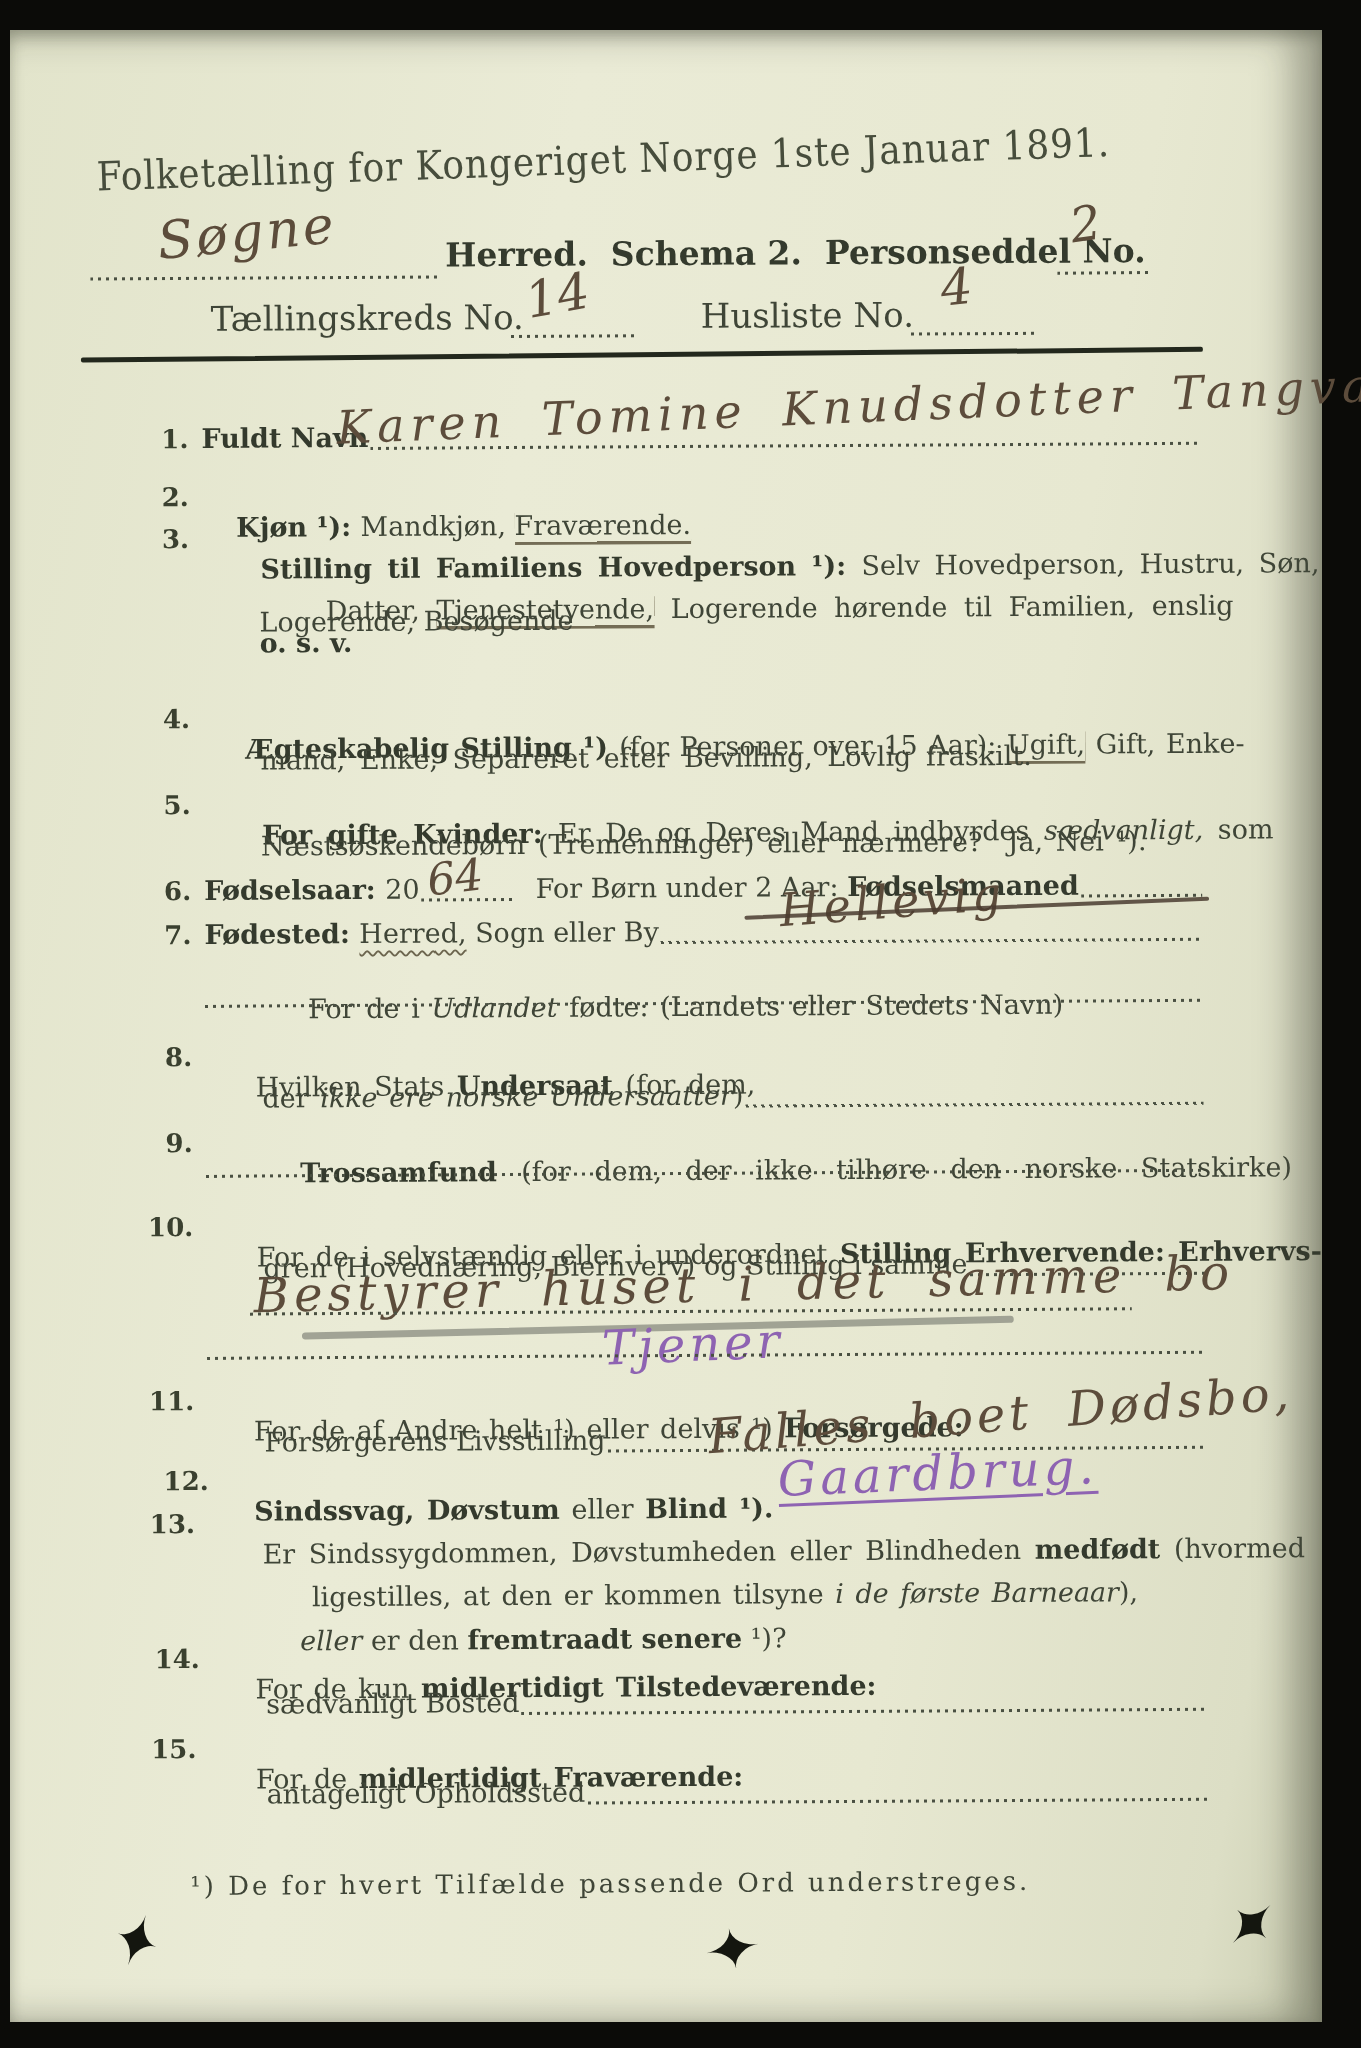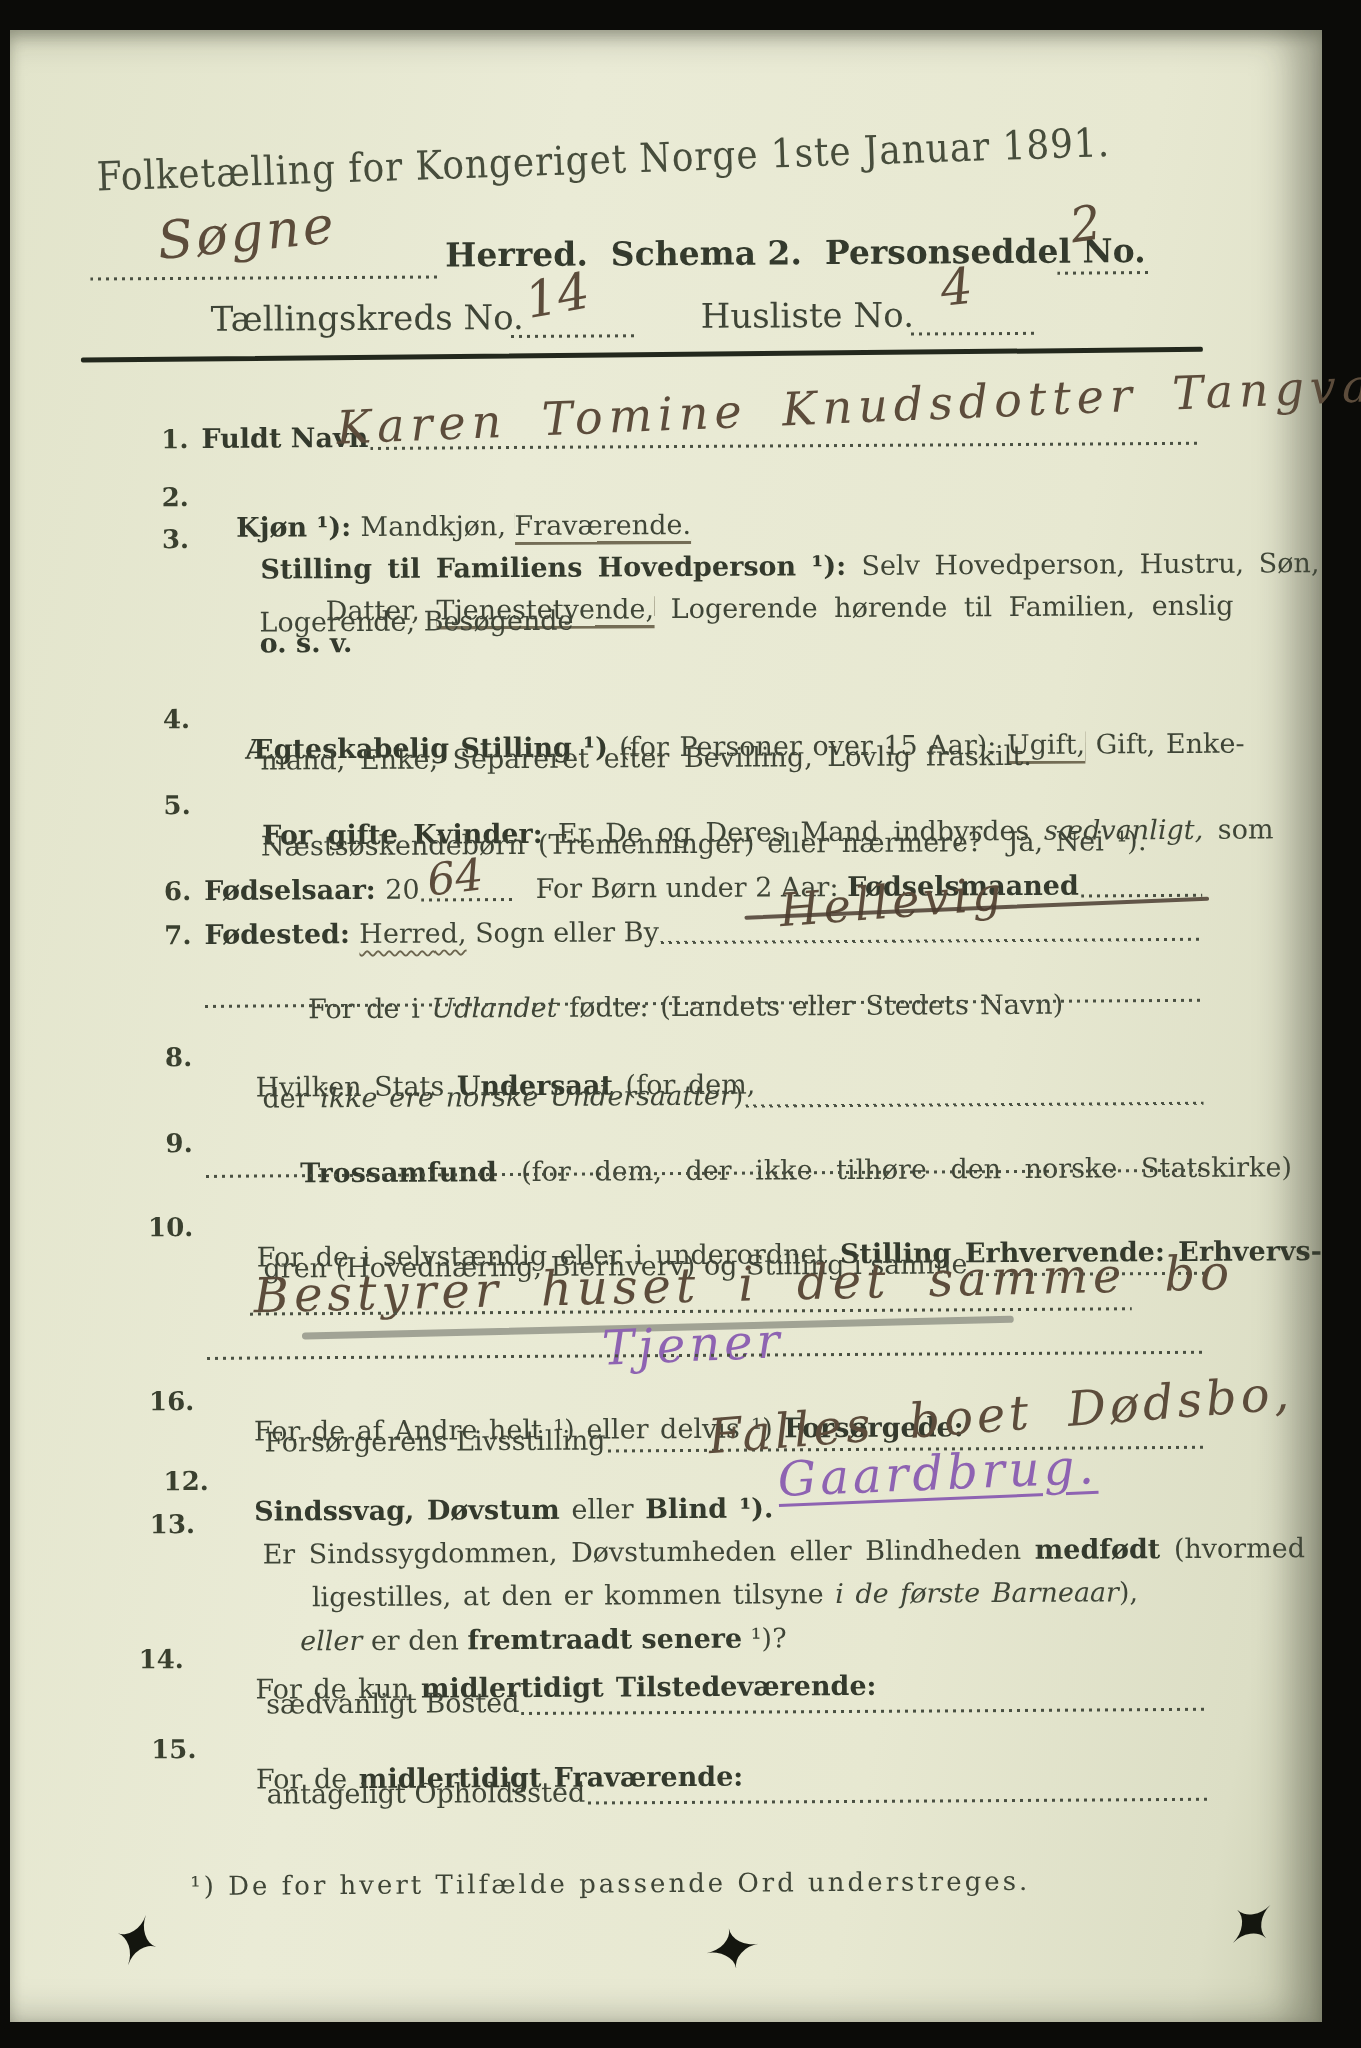--- a/index.html
+++ b/index.html
@@ -136,21 +136,21 @@
   </div>
   <div class="row" style="left:262px;top:1250px;width:943px;">
     <span>gren (Hovednæring, Bierhverv) og Stilling i samme</span><span class="dots"></span>
   </div>
   <span class="hw" style="left:252px;top:1256px;font-size:48px;letter-spacing:5px;word-spacing:18px;transform:rotate(-1deg);">Bestyrer huset i det samme bo</span>
   <div class="dotline" style="left:248px;top:1310px;width:882px;"></div>
   <div class="pencil" style="left:300px;top:1324px;width:712px;transform:rotate(-1deg);"></div>
   <span class="hw purple" style="left:600px;top:1316px;font-size:48px;letter-spacing:4px;transform:rotate(-2deg);">Tjener</span>
   <div class="dotline" style="left:205px;top:1354px;width:1000px;"></div>
 
-  <div class="num" style="left:140px;top:1383px;">16.</div>
+  <div class="num" style="left:140px;top:1383px;">11.</div>
   <div class="ln" style="left:205px;top:1382px;word-spacing:3px;">
     <span>For de af Andre helt ¹) eller delvis ¹) </span><span class="b">Forsørgede:</span>
   </div>
   <div class="row" style="left:262px;top:1424px;width:943px;">
     <span>Forsørgerens Livsstilling</span><span class="dots"></span>
   </div>
   <span class="hw" style="left:705px;top:1388px;font-size:48px;letter-spacing:4px;word-spacing:16px;transform:rotate(-4deg);">Falles boet Dødsbo,</span>
   <span class="hw purple" style="left:775px;top:1446px;font-size:48px;letter-spacing:4px;transform:rotate(-2deg);text-decoration:underline;text-decoration-thickness:3px;text-underline-offset:8px;">Gaardbrug.</span>
 
   <div class="num" style="left:154px;top:1463px;">12.</div>
@@ -162,21 +162,21 @@
   <div class="ln" style="left:205px;top:1505px;word-spacing:5px;">
     <span>Er Sindssygdommen, Døvstumheden eller Blindheden </span><span class="b">medfødt</span><span> (hvormed</span>
   </div>
   <div class="ln" style="left:262px;top:1548px;word-spacing:3px;">
     <span>ligestilles, at den er kommen tilsyne </span><span class="i">i de første Barneaar</span><span>),</span>
   </div>
   <div class="ln" style="left:262px;top:1592px;">
     <span class="i">eller</span><span> er den </span><span class="b">fremtraadt senere</span><span> ¹)?</span>
   </div>
 
-  <div class="num" style="left:128px;top:1641px;">14.</div>
+  <div class="num" style="left:144px;top:1641px;">14.</div>
   <div class="ln" style="left:205px;top:1640px;word-spacing:3px;">
     <span>For de kun </span><span class="b">midlertidigt Tilstedeværende:</span>
   </div>
   <div class="row" style="left:262px;top:1686px;width:943px;">
     <span>sædvanligt Bosted</span><span class="dots"></span>
   </div>
 
   <div class="num" style="left:140px;top:1731px;">15.</div>
   <div class="ln" style="left:205px;top:1730px;word-spacing:3px;">
     <span>For de </span><span class="b">midlertidigt Fraværende:</span>

